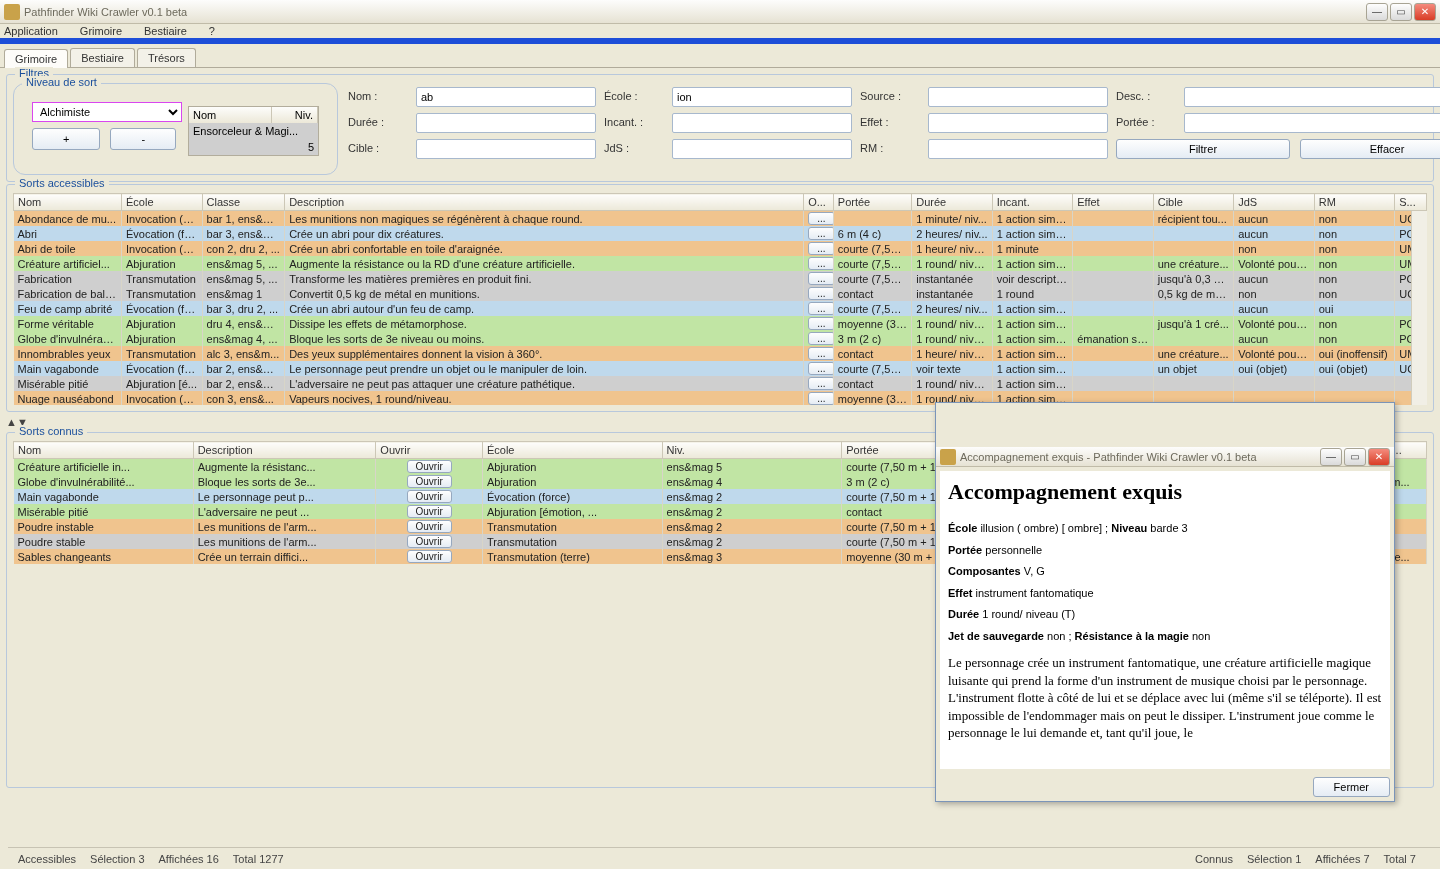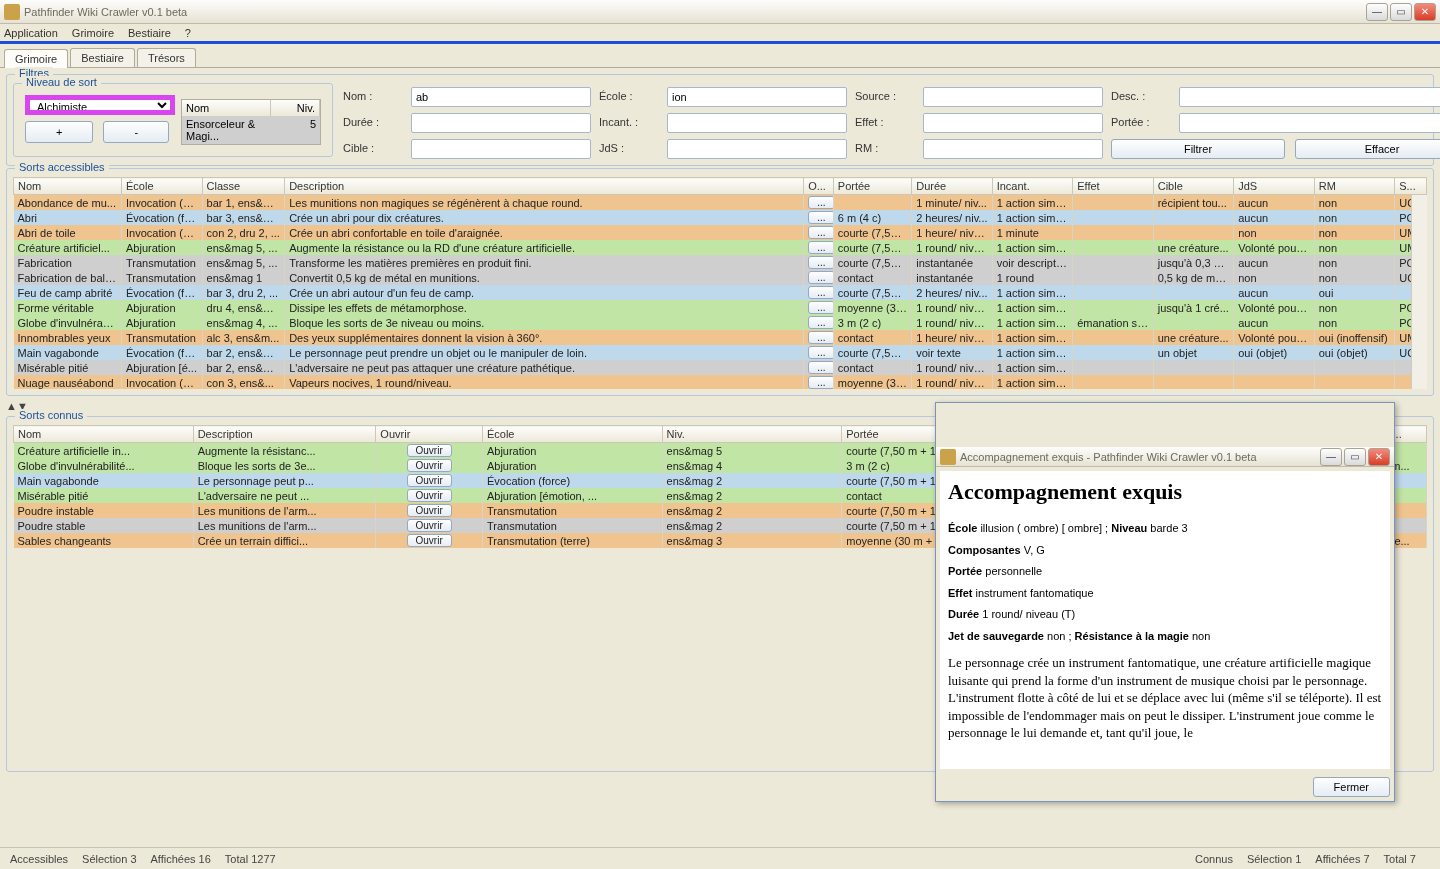--- a/index.html
+++ b/index.html
@@ -5,39 +5,39 @@
 * { box-sizing: border-box; margin: 0; padding: 0; font-family: Tahoma, Geneva, sans-serif; font-size: 11px; }
 body { background: #ece9d8; overflow: hidden; width: 1440px; height: 869px; position: relative; }
 
 .titlebar { background: linear-gradient(#fdfdfc,#e6e2d3); height: 24px; display: flex; align-items: center; padding: 0 4px; border-bottom: 1px solid #c0bba8; }
 .titlebar .title-icon { width: 16px; height: 16px; background: #c9a24a; border-radius: 2px; margin-right: 4px; }
 .titlebar .title { flex: 1; color: #6d6a5c; }
 .win-btns { display: flex; gap: 2px; }
 .win-btn { width: 22px; height: 18px; background: linear-gradient(#fefefe,#dadada); border: 1px solid #a8a494; border-radius: 3px; display: flex; align-items: center; justify-content: center; font-size: 10px; color: #444; }
 .win-btn.close { background: linear-gradient(#f48b7d,#d93d26); color: #fff; }
 
-.menubar { background: #ece9d8; height: 20px; display: flex; align-items: center; padding: 0 4px; gap: 14px; border-bottom: 3px solid #1d4ed8; }
+.menubar { background: #ece9d8; height: 20px; display: flex; align-items: center; padding: 0 4px; gap: 22px; border-bottom: 6px solid #1d4ed8; }
 .menubar span { color: #333; cursor: default; }
 
 .tabstrip { display: flex; padding: 4px 4px 0 4px; border-bottom: 1px solid #b0ab9a; background: #ece9d8; }
 .tab { padding: 3px 10px; background: #f3f1e8; border: 1px solid #b0ab9a; border-bottom: none; border-radius: 3px 3px 0 0; margin-right: 2px; color: #333; }
 .tab.active { background: #fdfcf9; position: relative; top: 1px; }
 
 .group { border: 1px solid #b8c8dc; border-radius: 3px; margin: 6px; position: relative; padding: 8px 6px 6px 6px; background: #ece9d8; }
 .group-title { position: absolute; top: -8px; left: 8px; background: #ece9d8; color: #1a4f9c; padding: 0 4px; font-size: 11px; }
 
 .filters-row { display: flex; gap: 10px; }
 .niveau-box { width: 325px; }
-.niveau-inner { border: 1px solid #b8c8dc; border-radius: 3px; padding: 11px; position: relative; }
+.niveau-inner { border: 1px solid #b8c8dc; border-radius: 12px; padding: 18px; position: relative; }
 .niveau-inner .group-title { top: -8px; }
-.select { width: 150px; height: 20px; border: 5px solid #d946ef; background: #fff; padding: 0 3px; }
+.select { width: 150px; height: 20px; border: 1px solid #d946ef; background: #fff; padding: 0 3px; }
 .level-table { margin-top: 4px; width: 140px; border: 1px solid #b2ad9c; }
 .level-table .hdr { display: flex; background: linear-gradient(#fdfdfb,#ece8d8); }
 .level-table .hdr div { padding: 2px 4px; border-right: 1px solid #ccc7b6; }
-.level-table .row { display: flex; background: #cfcfcf; }
+.level-table .row { display: flex; background: #cfcfcf; flex-direction: column; }
 .level-table .row div { padding: 2px 4px; }
 .pm-btns { display: flex; gap: 10px; margin-top: 6px; }
 .btn { border: 1px solid #96a8bf; background: linear-gradient(#fefefe,#e5ecf4); border-radius: 3px; padding: 4px 30px; cursor: pointer; }
 
 .filter-fields { flex: 1; display: grid; grid-template-columns: 60px 180px 60px 180px 60px 180px 60px 290px; gap: 6px 8px; align-content: start; padding-top: 4px; }
 .filter-fields label { text-align: left; color: #333; padding-top: 3px; }
 .filter-fields input { height: 20px; border: 1px solid #a7b8cd; border-radius: 2px; padding: 0 4px; background: #fff; }
 .filter-btns { grid-column: 7 / 9; display: flex; gap: 10px; }
 .btn-wide { flex: 1; border: 1px solid #96a8bf; background: linear-gradient(#fefefe,#e5ecf4); border-radius: 3px; padding: 3px 0; text-align: center; }
 
@@ -46,21 +46,21 @@
 th { background: linear-gradient(#fdfdfb,#ece8d8); border: 1px solid #ccc7b6; padding: 2px 4px; text-align: left; color: #333; font-weight: normal; white-space: nowrap; overflow: hidden; text-overflow: ellipsis; }
 td { border-right: 1px solid #d8d5c8; padding: 1px 4px; white-space: nowrap; overflow: hidden; text-overflow: ellipsis; color: #222; }
 tr.r-green td { background: #c1e5a4; }
 tr.r-blue td { background: #bfd9ec; }
 tr.r-orange td { background: #f0c48e; }
 tr.r-gray td { background: #cfcfcf; }
 .mini-btn { display: inline-block; border: 1px solid #96a8bf; background: linear-gradient(#fefefe,#e5ecf4); border-radius: 3px; padding: 0 8px; font-size: 10px; }
 
 .splitter { height: 8px; background: #ece9d8; display: flex; align-items: center; justify-content: flex-start; padding-left: 6px; color: #444; cursor: row-resize; }
 
-.statusbar { position: absolute; bottom: 0; left: 0; right: 0; height: 22px; background: #ece9d8; border-top: 1px solid #c7c3b3; display: flex; align-items: center; padding: 0 10px; color: #444; }
+.statusbar { position: absolute; bottom: 0; left: 8px; right: 0; height: 22px; background: #ece9d8; border-top: 1px solid #c7c3b3; display: flex; align-items: center; padding: 0 10px; color: #444; }
 .statusbar .spacer { flex: 1; }
 .statusbar span { margin-right: 14px; }
 
 .detail-win { position: absolute; left: 935px; top: 402px; width: 460px; height: 400px; background: #ece9d8; border: 1px solid #7a94b8; box-shadow: 2px 2px 6px rgba(0,0,0,.3); display: flex; flex-direction: column; }
 .detail-win .titlebar { height: 20px; margin-top: 44px; }
 .detail-body { flex: 1; background: #fff; margin: 4px; padding: 8px; overflow-y: auto; font-family: Georgia, serif; }
 .detail-body h1 { font-size: 22px; font-weight: bold; margin-bottom: 14px; font-family: Georgia, serif; }
 .detail-body p { font-size: 13px; margin-bottom: 4px; line-height: 1.35; font-family: Georgia, serif; }
 .detail-body p b { font-weight: bold; }
 .detail-footer { padding: 4px; text-align: right; margin-left: 7px; }
@@ -509,22 +509,22 @@
     <div class="title">Accompagnement exquis - Pathfinder Wiki Crawler v0.1 beta</div>
     <div class="win-btns">
       <div class="win-btn">—</div>
       <div class="win-btn">▭</div>
       <div class="win-btn close">✕</div>
     </div>
   </div>
   <div class="detail-body">
     <h1>Accompagnement exquis</h1>
     <p><b>École</b><span> illusion ( ombre) [ ombre] ; </span><b>Niveau</b><span> barde 3</span></p>
+    <p><b>Portée</b><span> personnelle</span></p>
     <p><b>Composantes</b><span> V, G</span></p>
-    <p><b>Portée</b><span> personnelle</span></p>
     <p><b>Effet</b><span> instrument fantomatique</span></p>
     <p><b>Durée</b><span> 1 round/ niveau (T)</span></p>
     <p><b>Jet de sauvegarde</b><span> non ; </span><b>Résistance à la magie</b><span> non</span></p>
     <p style="margin-top:10px;">Le personnage crée un instrument fantomatique, une créature artificielle magique luisante qui prend la forme d'un instrument de musique choisi par le personnage. L'instrument flotte à côté de lui et se déplace avec lui (même s'il se téléporte). Il est impossible de l'endommager mais on peut le dissiper. L'instrument joue comme le personnage le lui demande et, tant qu'il joue, le</p>
   </div>
   <div class="detail-footer">
     <div class="btn-wide">Fermer</div>
   </div>
 </div>
 

